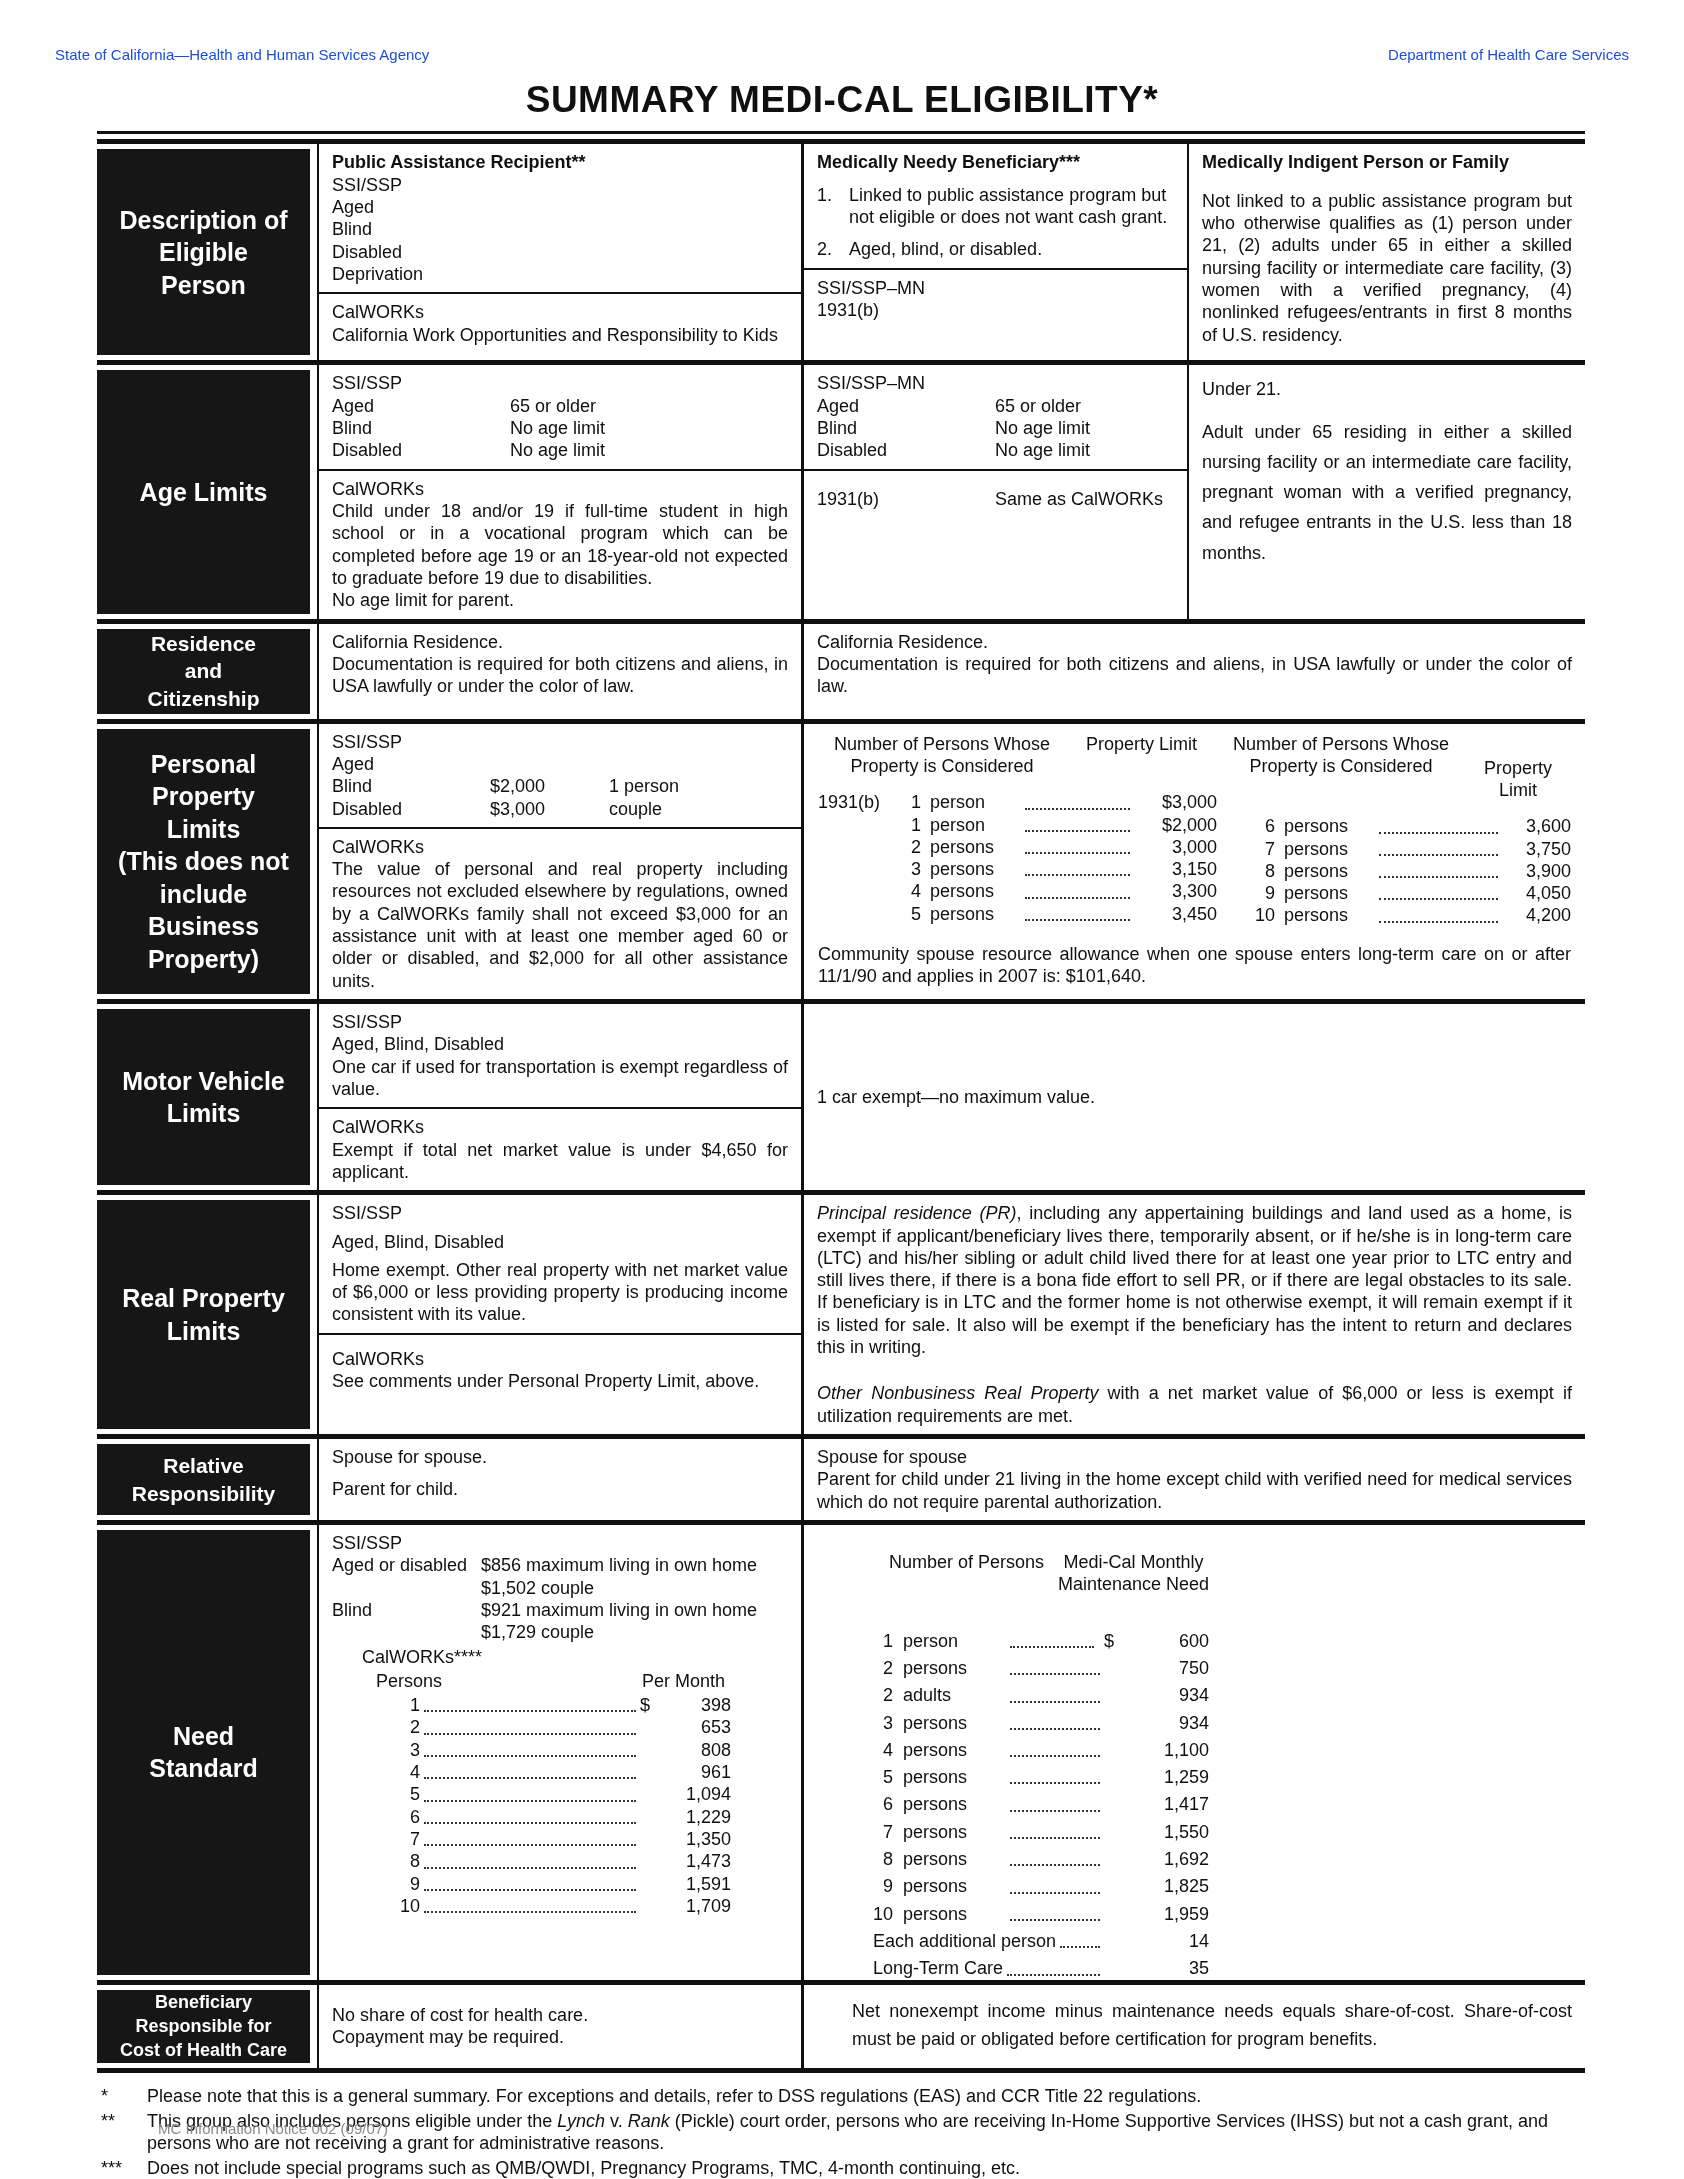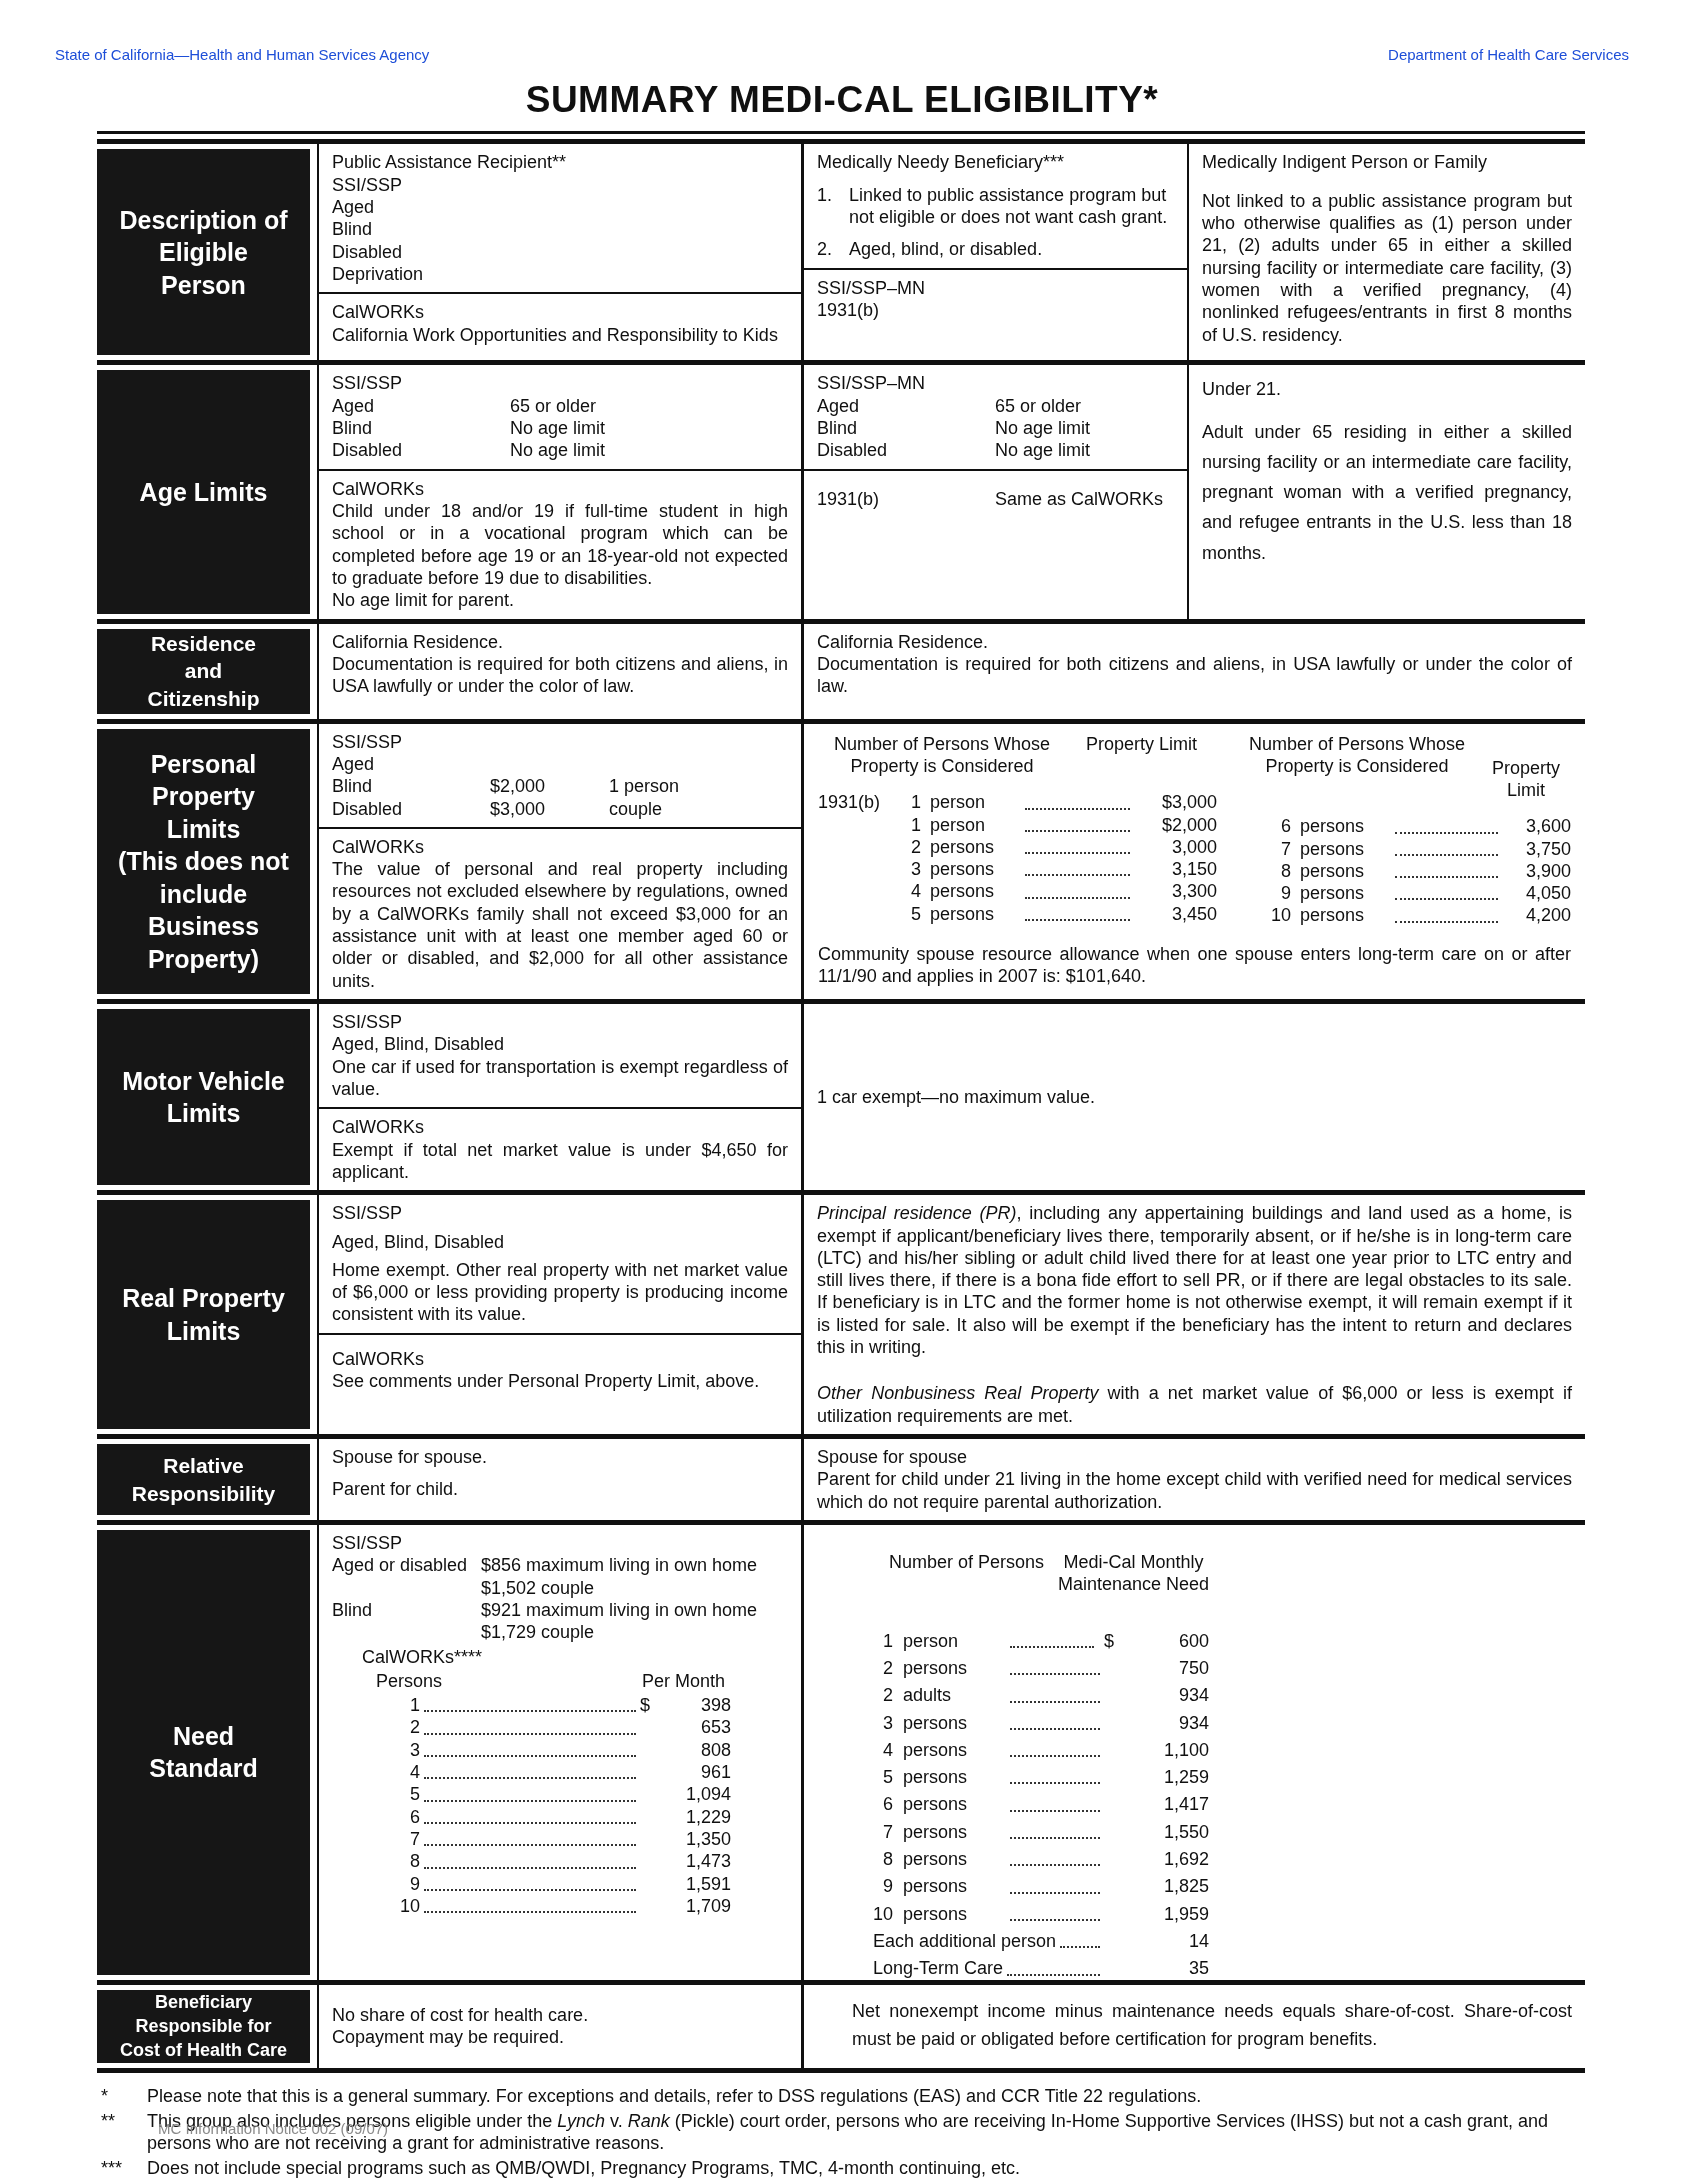--- a/index.html
+++ b/index.html
@@ -14,32 +14,32 @@
   .hblack{background:#161616;color:#ffffff;flex:1;display:flex;flex-direction:column;justify-content:center;
           align-items:center;text-align:center;font-weight:bold;font-size:25px;line-height:1.3;white-space:pre-line;}
   .hsm{font-size:21px;} .hxs{font-size:18px;line-height:1.35;}
   .c1{width:482px;flex:none;border-left:2px solid #101010;border-right:3px solid #101010;display:flex;flex-direction:column;}
   .c2{width:383px;flex:none;border-right:2px solid #101010;display:flex;flex-direction:column;}
   .c3{flex:1;display:flex;flex-direction:column;}
   .c23{flex:1;display:flex;flex-direction:column;}
   .vc{justify-content:center;}
   .sub{padding:7px 13px;}
   .subb{padding:7px 13px;border-top:2px solid #101010;flex:1;}
-  .b{font-weight:normal;}
+  .b{font-weight:bold;}
   .i{font-style:italic;}
   .j{text-align:justify;}
   .loose{line-height:1.68;}
   .mt6{margin-top:6px;} .mt10{margin-top:10px;} .mt16{margin-top:16px;} .mt24{margin-top:24px;}
   .pair{display:flex;} .pl{width:178px;flex:none;} .pv{flex:1;}
   .li{display:flex;margin-top:10px;} .ln{width:32px;flex:none;} .lt{flex:1;padding-right:4px;}
   .trio{display:flex;} .t1{width:158px;flex:none;} .t2{width:119px;flex:none;} .t3{flex:1;}
   .dots{flex:1;border-bottom:2px dotted #333;margin:0 4px 4px 4px;}
   
   .pp{padding:9px 14px 6px 14px;}
-  .pp-cols{display:flex;gap:16px;}
+  .pp-cols{display:flex;}
   .pp-left{width:53%;flex:none;} .pp-right{flex:1;}
   .pp-h{display:flex;margin-bottom:14px;}
   .pp-hn{width:248px;text-align:center;white-space:pre-line;}
   .pp-hl{flex:1;text-align:center;}
   .pp-row{display:flex;align-items:flex-end;}
   .pp-pre{width:77px;flex:none;} .pp-n{width:26px;flex:none;text-align:right;} .pp-n2{width:38px;flex:none;text-align:right;}
   .pp-u{width:91px;flex:none;padding-left:9px;} .pp-v{width:83px;flex:none;text-align:right;} .pp-v2{width:69px;flex:none;text-align:right;}
   .pp-pad{width:20px;flex:none;}
   
   .ns-row{display:flex;} .ns-l{width:149px;flex:none;}

